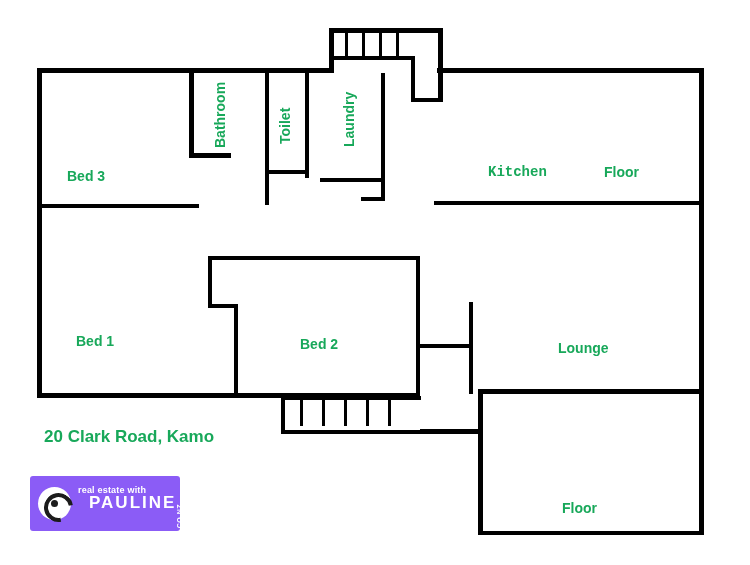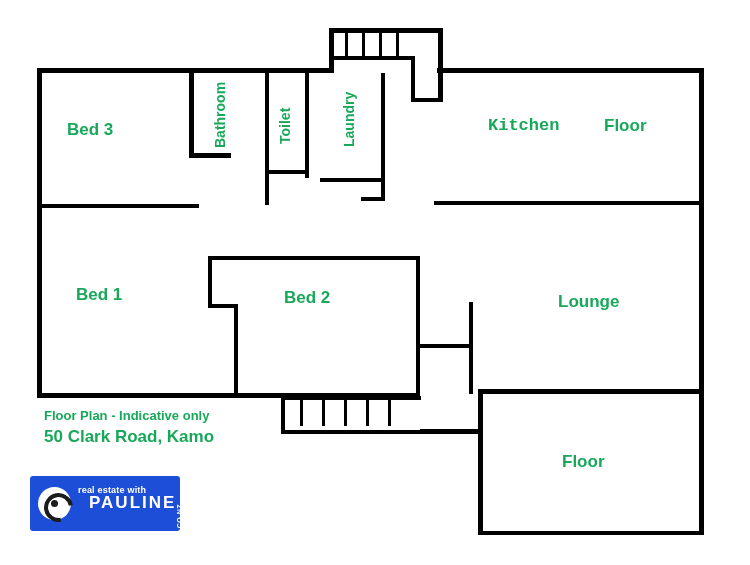--- a/index.html
+++ b/index.html
@@ -21,21 +21,21 @@
     position: absolute;
     background: #000000;
   }
   .label {
     position: absolute;
     color: #18a85a;
     font-weight: bold;
     font-family: "Liberation Sans", sans-serif;
     white-space: nowrap;
   }
-  .label.big { font-size: 17px; }
+  .label.big { font-size: 14px; margin-top: 48px; }
   .label.vert {
     font-size: 14px;
     transform-origin: left top;
     transform: rotate(-90deg);
   }
   .caption {
     position: absolute;
     color: #18a85a;
     font-family: "Liberation Sans", sans-serif;
     white-space: nowrap;
@@ -43,21 +43,21 @@
   .caption.small { font-size: 13px; font-weight: bold; }
   .caption.addr { font-size: 17px; font-weight: bold; }
 
   
   .logo {
     position: absolute;
     left: 30px;
     top: 476px;
     width: 150px;
     height: 55px;
-    background: #1d4ed8;
+    background: #8b5cf6;
     border-radius: 3px;
     overflow: hidden;
   }
   .logo-mark {
     position: absolute;
     left: 8px;
     top: 11px;
     width: 33px;
     height: 33px;
     border-radius: 50%;
@@ -170,30 +170,29 @@
   <div class="wall" style="left:388px; top:396px; width:3px; height:30px;"></div>
 
   <div class="wall" style="left:478px; top:389px; width:5px; height:146px;"></div>
   <div class="wall" style="left:478px; top:531px; width:226px; height:4px;"></div>
   <div class="wall" style="left:699px; top:389px; width:5px; height:146px;"></div>
 
   <div class="label big" style="left:67px; top:120px;">Bed 3</div>
   <div class="label big" style="left:488px; top:116px;font-family:Liberation Mono, monospace;">Kitchen</div>
   <div class="label big" style="left:604px; top:116px;">Floor</div>
   <div class="label big" style="left:76px; top:285px;">Bed 1</div>
-  <div class="label big" style="left:284px; top:288px;">Bed 2</div>
+  <div class="label big" style="left:300px; top:288px;">Bed 2</div>
   <div class="label big" style="left:558px; top:292px;">Lounge</div>
   <div class="label big" style="left:562px; top:452px;">Floor</div>
 
   <div class="label vert" style="left:212px; top:148px;">Bathroom</div>
   <div class="label vert" style="left:277px; top:144px;">Toilet</div>
   <div class="label vert" style="left:341px; top:147px;">Laundry</div>
 
-  <div class="caption small" style="left:44px; top:408px;">Floor Plan  -  Indicative only</div>
-  <div class="caption addr" style="left:44px; top:427px;">50 Clark Road, Kamo</div>
+  <div class="caption addr" style="left:44px; top:427px;">20 Clark Road, Kamo</div>
 
   <div class="logo">
     <div class="logo-mark">
       <div class="spiral"></div>
       <div class="dot"></div>
     </div>
     <div class="logo-top">real estate with</div>
     <div class="logo-name">
       <span>PAULINE</span>
     </div>

